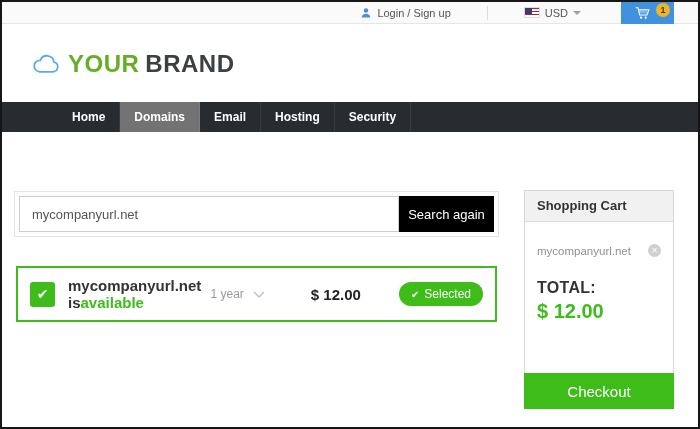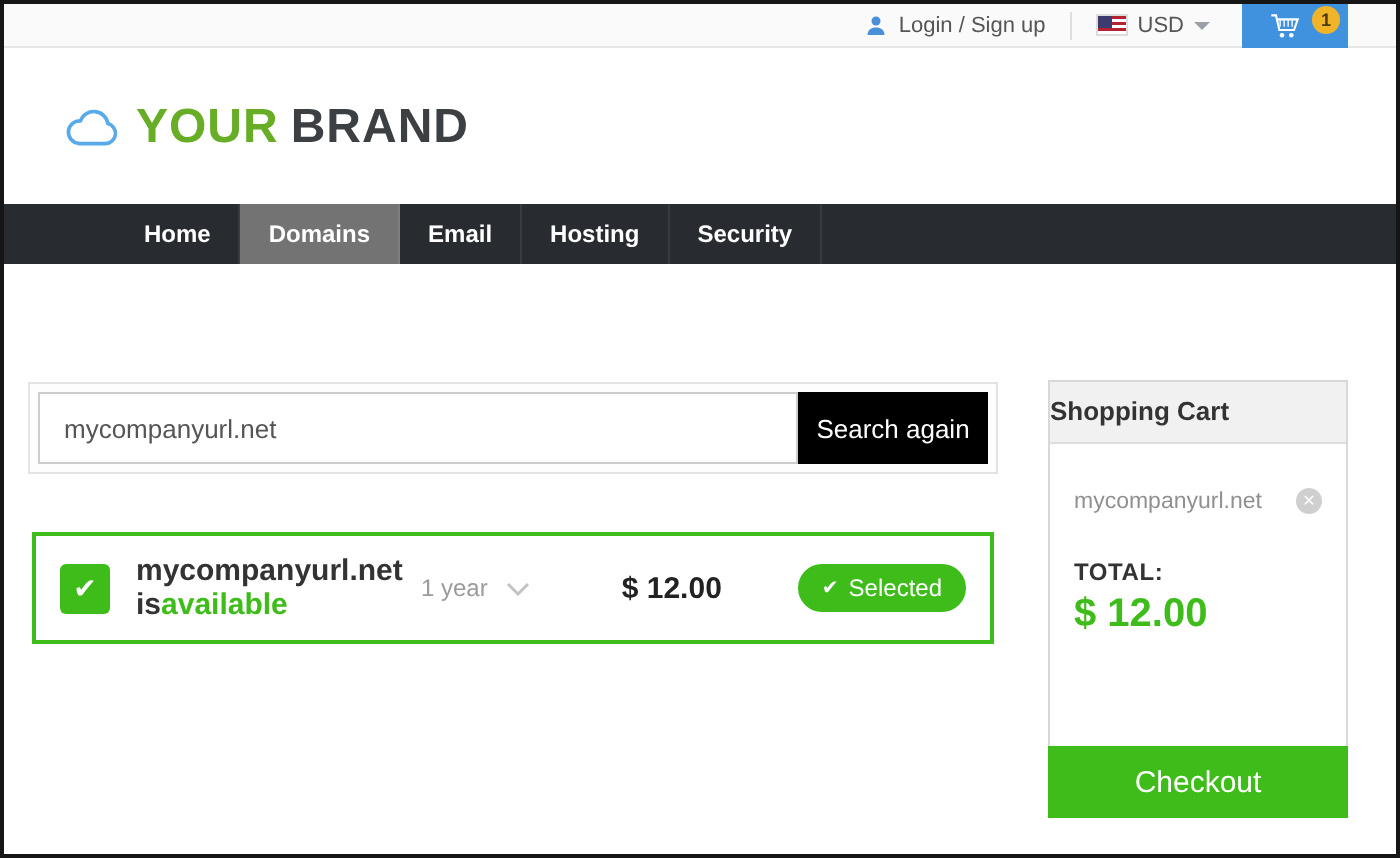--- a/index.html
+++ b/index.html
@@ -7,21 +7,21 @@
   body { font-family: "Liberation Sans", sans-serif; background: #fff; }
   .page {
     position: relative; width: 700px; height: 429px;
     border: 2px solid #161616; background: #fff; overflow: hidden;
   }
 
   
   .topbar {
     position: absolute; top: 0; left: 0; right: 0; height: 22px;
     background: #fafafa; border-bottom: 1px solid #e6e6e6;
-    display: flex; align-items: center; justify-content: flex-end;
+    display: flex; align-items: center; justify-content: flex-end; gap: 24px;
   }
   .login-group { display: flex; align-items: center; gap: 5px; margin-right: 12px; cursor: pointer; }
   .login-group svg { width: 12px; height: 12px; }
   .topbar-label { font-size: 11px; color: #555; }
   .topbar-sep { width: 1px; height: 14px; background: #ddd; margin-right: 12px; }
   .currency-group { display: flex; align-items: center; gap: 5px; margin-right: 16px; cursor: pointer; }
   .flag { width: 16px; height: 11px; position: relative; overflow: hidden; border: 1px solid #ddd; }
   .flag .stripes { position: absolute; inset: 0;
     background: repeating-linear-gradient(#b22234 0 1.5px, #fff 1.5px 3px); }
   .flag .canton { position: absolute; top: 0; left: 0; width: 7px; height: 6px; background: #3c3b6e; }
@@ -101,34 +101,34 @@
   }
   .selected-pill .pill-check { font-size: 10px; }
 
   
   .cart-panel {
     position: absolute; left: 522px; top: 188px; width: 150px; height: 219px;
     border: 1px solid #d8d8d8; background: #fff;
   }
   .cart-header {
     height: 31px; background: #f1f1f1; border-bottom: 1px solid #ddd;
-    line-height: 30px; font-size: 13px;
+    line-height: 30px; padding-left: 12px; font-size: 13px;
     font-weight: bold; color: #333;
   }
   .cart-item {
     margin: 22px 12px 0; display: flex; align-items: center;
     justify-content: space-between;
   }
   .cart-item-name { font-size: 11.5px; color: #909090; }
   .cart-item-remove {
     width: 13px; height: 13px; border-radius: 50%; background: #cfcfcf;
     color: #fff; font-size: 8px; line-height: 13px; text-align: center;
     cursor: pointer; border: none; padding: 0;
   }
-  .cart-total-label { margin: 22px 12px 0; font-size: 12px; font-weight: bold; color: #333; letter-spacing: 0.3px; }
+  .cart-total-label { margin: 22px 12px 0; font-size: 16px; font-weight: bold; color: #333; letter-spacing: 0.3px; }
   .cart-total-value { margin: 3px 12px 0; font-size: 20px; font-weight: bold; color: #3ebc19; }
   .checkout-button {
     position: absolute; left: -1px; right: -1px; bottom: -1px; height: 36px;
     background: #3ebc19; border: none; color: #fff; font-size: 15px;
     cursor: pointer; font-family: "Liberation Sans", sans-serif;
   }
 </style>
 </head>
 <body>
 

